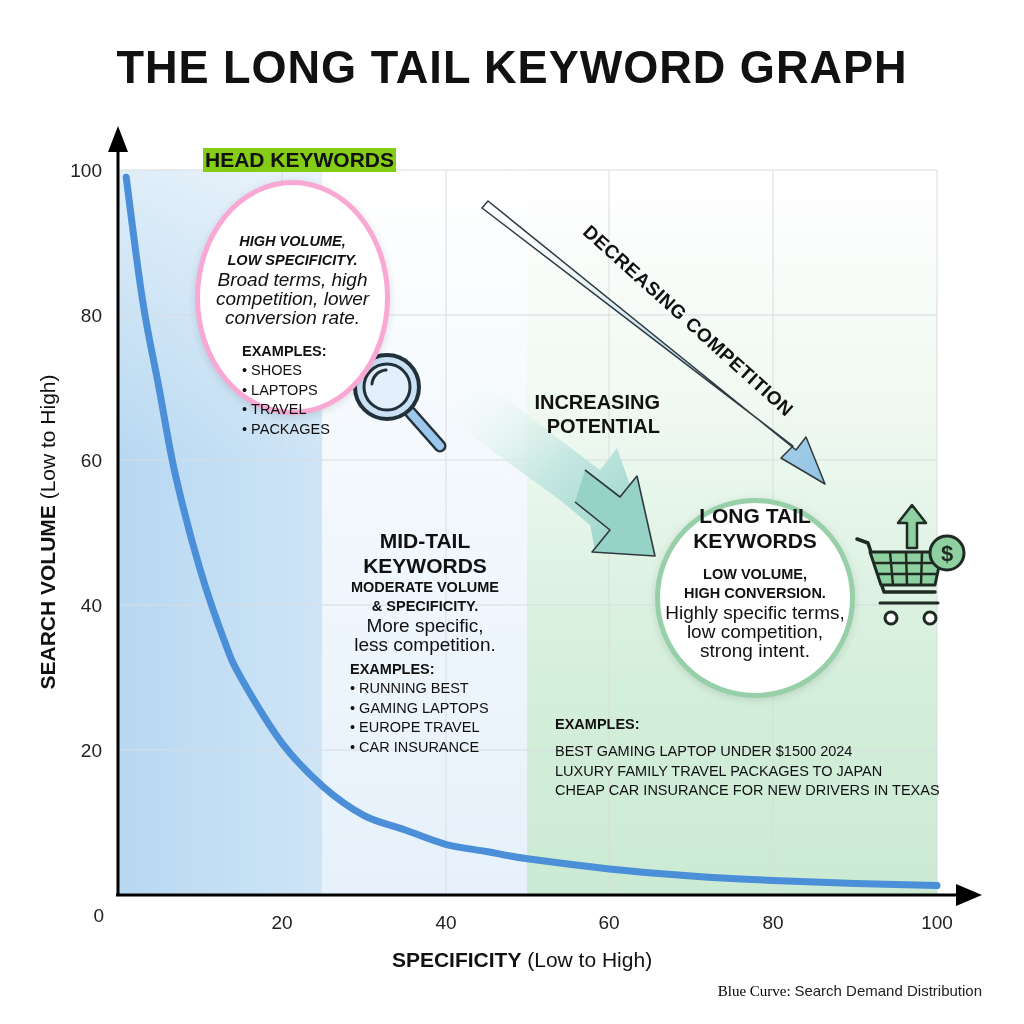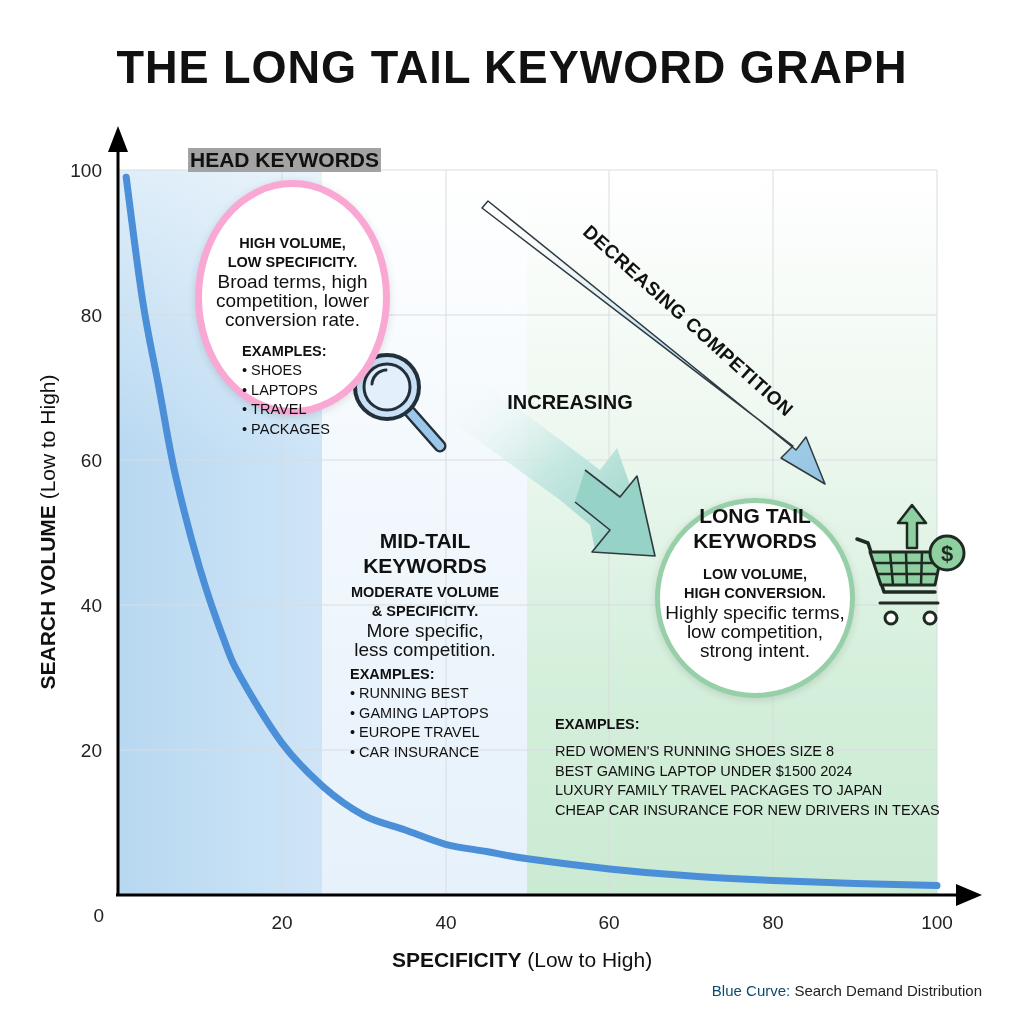--- a/index.html
+++ b/index.html
@@ -5,33 +5,33 @@
   html, body { margin:0; padding:0; background:#ffffff; }
   body { width:1024px; height:1024px; position:relative; overflow:hidden; font-family:"Liberation Sans", sans-serif; color:#111; }
   .title { position:absolute; top:40px; left:0; width:1024px; text-align:center; font-size:46px; font-weight:bold; letter-spacing:1px; font-family:"Liberation Sans", sans-serif; transform:scaleX(0.98); }
   svg.chart { position:absolute; left:0; top:0; }
   .ytick { position:absolute; font-size:19px; color:#222; width:50px; text-align:right; }
   .xtick { position:absolute; font-size:19px; color:#222; width:60px; text-align:center; }
   .ylabel { position:absolute; left:-142px; top:520px; width:380px; text-align:center; transform:rotate(-90deg); font-size:21px; white-space:nowrap; }
   .xlabel { position:absolute; top:948px; left:0; width:1044px; text-align:center; font-size:21px; white-space:nowrap; }
   .bold { font-weight:bold; }
   .legend-note { position:absolute; right:42px; top:982px; font-size:15px; color:#222; }
-  .legend-note .blue { color:#0c4a6e; }
-  .head-title { position:absolute; left:188px; top:148px; font-size:21px; font-weight:bold; background:#a3a3a3; padding:0 2px; }
+  .legend-note .blue { color:#000000;font-family:Liberation Serif, serif; }
+  .head-title { position:absolute; left:203px; top:148px; font-size:21px; font-weight:bold; background:#84cc16; padding:0 2px; }
   .bubble { position:absolute; border-radius:50%; background:#fff; text-align:center; box-sizing:border-box; }
-  .bubble-head { left:195px; top:180px; width:195px; height:235px; border:7px solid #f9a8d4; box-shadow:0 2px 8px rgba(0,0,0,0.12); }
+  .bubble-head { left:195px; top:180px; width:195px; height:235px; border:5px solid #f9a8d4; box-shadow:0 2px 8px rgba(0,0,0,0.12);font-style:italic; }
   .bubble-long { left:655px; top:498px; width:200px; height:200px; border:5px solid #97d0a8; box-shadow:0 2px 8px rgba(0,0,0,0.12); }
   .txt-b { font-weight:bold; font-size:14.5px; line-height:19px; }
   .txt-n { font-size:19px; line-height:19px; }
   .list { text-align:left; font-size:14.5px; line-height:19.5px; }
   .list .li::before { content:"\2022\00a0"; }
   .mid-block { position:absolute; left:330px; top:528px; width:190px; text-align:center; }
   .mid-title { font-size:21px; font-weight:bold; line-height:25px; }
   .long-ex { position:absolute; left:555px; top:715px; font-size:15px; line-height:20.5px; }
-  .inc-label { position:absolute; left:480px; top:390px; width:180px; text-align:center; font-size:20px; font-weight:bold; line-height:24px; }
+  .inc-label { position:absolute; left:480px; top:390px; width:180px; text-align:right; font-size:20px; font-weight:bold; line-height:24px; }
   .dec-label { position:absolute; left:528px; top:310px; width:320px; text-align:center; font-size:19px; font-weight:bold; letter-spacing:0.5px; transform:rotate(42deg); transform-origin:center; white-space:nowrap; }
 </style>
 </head>
 <body>
 
 <div class="title">THE LONG TAIL KEYWORD GRAPH</div>
 
 <svg class="chart" width="1024" height="1024" viewBox="0 0 1024 1024">
   <defs>
     <linearGradient id="gHead" x1="0" y1="0" x2="1" y2="0">
@@ -153,21 +153,21 @@
   <div class="txt-b">EXAMPLES:</div>
   <div class="li">SHOES</div>
   <div class="li">LAPTOPS</div>
   <div class="li">TRAVEL</div>
   <div class="li">PACKAGES</div>
 </div>
 
 <div class="mid-block">
   <div class="mid-title">MID-TAIL</div>
   <div class="mid-title">KEYWORDS</div>
-  <div class="txt-b" style="margin-top:5px;">MODERATE VOLUME</div>
+  <div class="txt-b" style="">MODERATE VOLUME</div>
   <div class="txt-b">&amp; SPECIFICITY.</div>
   <div class="txt-n">More specific,</div>
   <div class="txt-n">less competition.</div>
   <div class="list" style="margin-top:6px; margin-left:20px;">
     <div class="txt-b">EXAMPLES:</div>
     <div class="li">RUNNING BEST</div>
     <div class="li">GAMING LAPTOPS</div>
     <div class="li">EUROPE TRAVEL</div>
     <div class="li">CAR INSURANCE</div>
   </div>
@@ -177,24 +177,24 @@
   <div class="mid-title" style="">LONG TAIL</div>
   <div class="mid-title">KEYWORDS</div>
   <div class="txt-b" style="margin-top:12px;">LOW VOLUME,</div>
   <div class="txt-b">HIGH CONVERSION.</div>
   <div class="txt-n">Highly specific terms,</div>
   <div class="txt-n">low competition,</div>
   <div class="txt-n">strong intent.</div>
 </div>
 <div class="long-ex">
   <div class="txt-b" style="margin-bottom:8px;">EXAMPLES:</div>
-  <div class="li list">RED WOMEN'S RUNNING SHOES SIZE 8</div>
   <div class="li list">BEST GAMING LAPTOP UNDER $1500 2024</div>
   <div class="li list">LUXURY FAMILY TRAVEL PACKAGES TO JAPAN</div>
   <div class="li list">CHEAP CAR INSURANCE FOR NEW DRIVERS IN TEXAS</div>
 </div>
 
 <div class="inc-label">
   <div>INCREASING</div>
+  <div>POTENTIAL</div>
 </div>
 <div class="dec-label">DECREASING COMPETITION</div>
 
 <div class="legend-note"><span class="blue">Blue Curve</span><span class="blue">: </span><span>Search Demand Distribution</span></div>
 
 </body></html>

